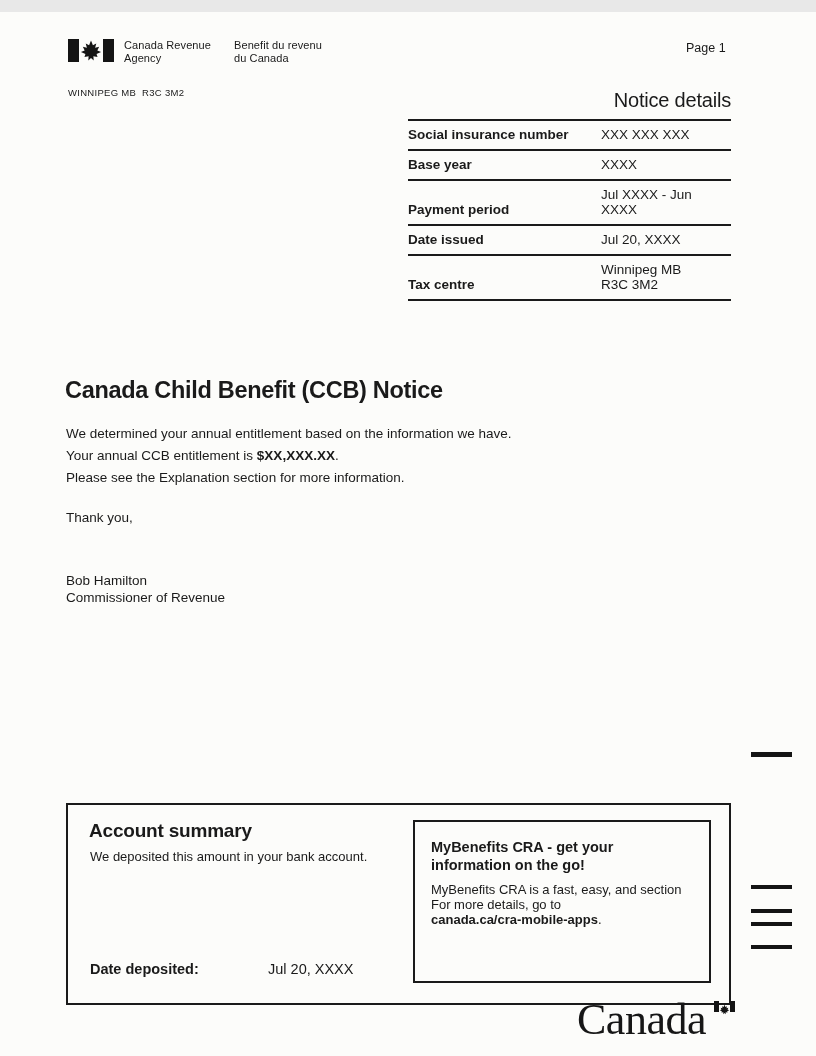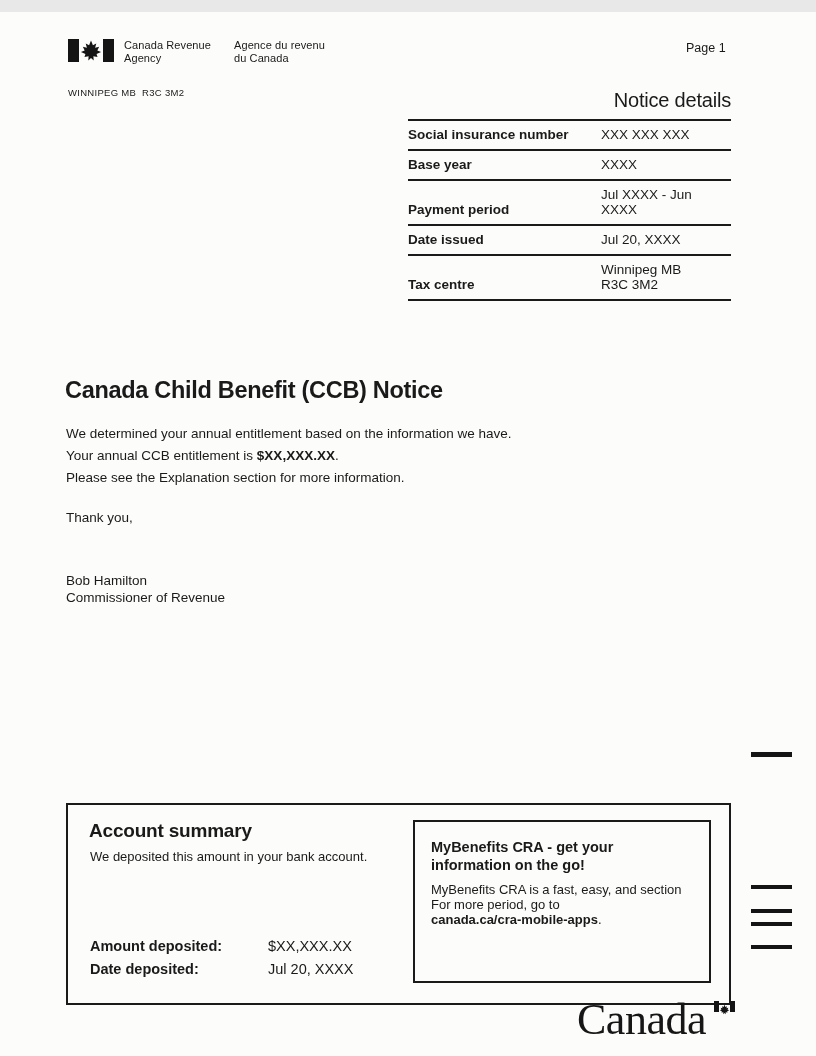--- a/index.html
+++ b/index.html
@@ -76,21 +76,21 @@
         </svg>
     </div>
     <div class="flag-bar right"></div>
   </div>
 
   <div class="dept en">
     <div>Canada Revenue</div>
     <div>Agency</div>
   </div>
   <div class="dept fr">
-    <div>Agence du revenu</div>
+    <div>Benefit du revenu</div>
     <div>du Canada</div>
   </div>
 
   <div class="page-number">Page 1</div>
 
   <div class="sender">WINNIPEG MB  R3C 3M2</div>
 
 
   <div class="notice-details">
     <div class="nd-title">Notice details</div>
@@ -132,37 +132,33 @@
 
   <div class="reg-dash" style="top:740px;height:5px"></div>
   <div class="reg-dash" style="top:873px;height:4px"></div>
   <div class="reg-dash" style="top:897px;height:4px"></div>
   <div class="reg-dash" style="top:910px;height:4px"></div>
   <div class="reg-dash" style="top:933px;height:4px"></div>
 
   <div class="account-box">
     <div class="as-title">Account summary</div>
     <div class="as-subtitle">We deposited this amount in your bank account.</div>
-    <div class="as-row as-row1">
-      <div class="as-label">Amount deposited:</div>
-      <div class="as-value">$XX,XXX.XX</div>
-    </div>
     <div class="as-row as-row2">
       <div class="as-label">Date deposited:</div>
       <div class="as-value">Jul 20, XXXX</div>
     </div>
 
     <div class="mybenefits-box">
       <div class="mb-title">
         <div>MyBenefits CRA - get your</div>
         <div>information on the go!</div>
       </div>
       <div class="mb-body">
         <div>MyBenefits CRA is a fast, easy, and section</div>
-        <div>For more period, go to</div>
+        <div>For more details, go to</div>
         <div><b>canada.ca/cra-mobile-apps</b><span>.</span></div>
       </div>
     </div>
   </div>
 
   <div class="wordmark">
     <span class="wordmark-text">Canada</span>
     <span class="wordmark-flag">
       <span class="wm-bar left"></span>
       <span class="wm-leaf">

